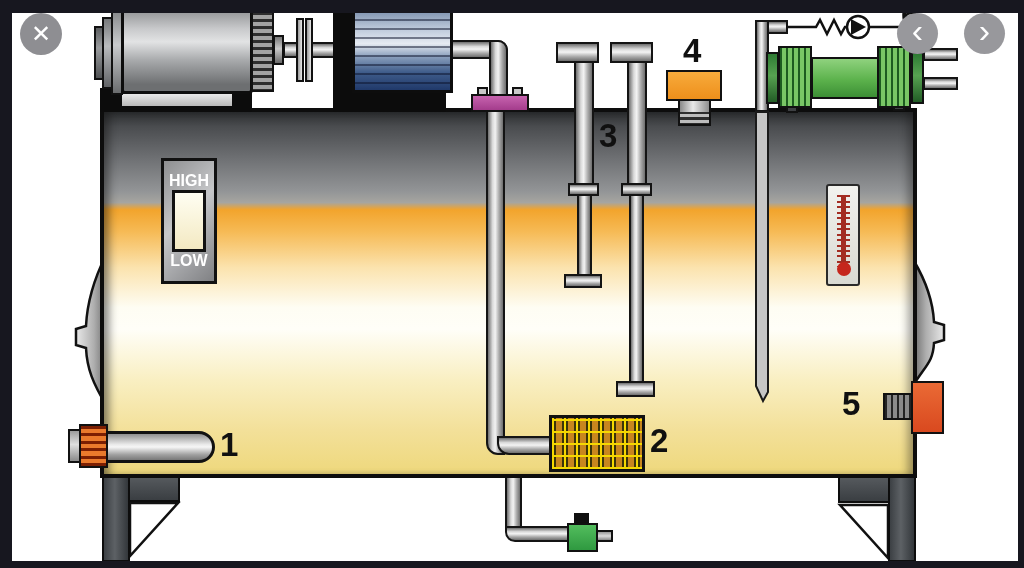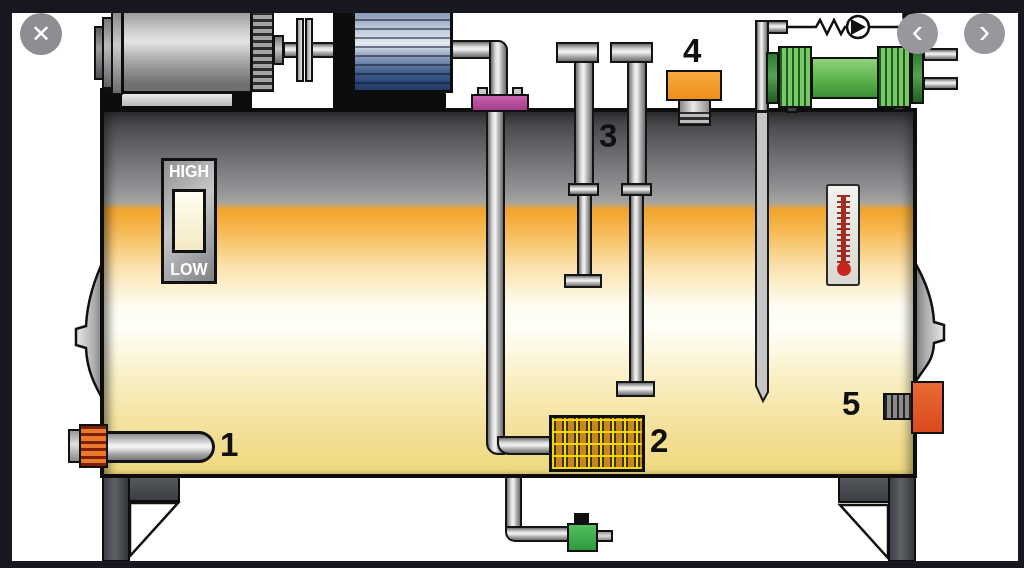--- a/index.html
+++ b/index.html
@@ -27,21 +27,21 @@
   
   .tank { left:100px; top:108px; width:817px; height:370px; border:4px solid #0d0d0d; z-index:5;
     background:linear-gradient(180deg,#2b2d2f 0%,#4a4c4f 4%,#6f7174 13%,#939597 22%,#a6a5a0 25%,
       #f2a42c 27%,#f6ba55 33%,#fbe3ae 43%,#fefdf3 54%,#fffef8 60%,#f9efc2 74%,#f3e099 88%,#eed87c 100%);
     box-shadow:inset 9px 0 9px -4px rgba(20,20,20,.5), inset -9px 0 9px -4px rgba(20,20,20,.4);
   }
 
   
   .gauge { left:161px; top:158px; width:56px; height:126px; z-index:8; border:3.5px solid #111;
     background:linear-gradient(135deg,#8e8f91,#c6c7c9 45%,#808184); display:flex; flex-direction:column;
-    align-items:center; justify-content:space-between; padding:2px 0; }
+    align-items:center; justify-content:space-between; padding:11px 0; }
   .gauge-text { color:#fff; font-size:16px; font-weight:700; letter-spacing:0; }
   .gauge-window { width:34px; height:64px; border:3px solid #111; background:linear-gradient(180deg,#fffef2,#f3e9c2); }
 
   
   .motor-base { left:100px; top:88px; width:152px; height:24px; background:#0c0c0c; z-index:8; }
   .motor-base-inset { left:122px; top:94px; width:110px; height:12px; background:linear-gradient(180deg,#e8e8e8,#b9b9b9); z-index:9; }
   .motor-ring1 { left:94px; top:26px; width:10px; height:54px; background:linear-gradient(180deg,#5c5e60,#9a9c9e 40%,#505254); border:2.5px solid #111; z-index:8; }
   .motor-ring2 { left:102px; top:17px; width:11px; height:72px; background:linear-gradient(180deg,#77797b,#b9bbbd 40%,#616366); border:2.5px solid #111; z-index:9; }
   .motor-ring3 { left:111px; top:11px; width:12px; height:84px; background:linear-gradient(180deg,#8a8c8e,#c9cbcd 40%,#6a6c6e); border:2.5px solid #111; z-index:9; }
   .motor-body { left:121px; top:6px; width:132px; height:88px; border:3px solid #0d0d0d; border-radius:4px; z-index:9;

